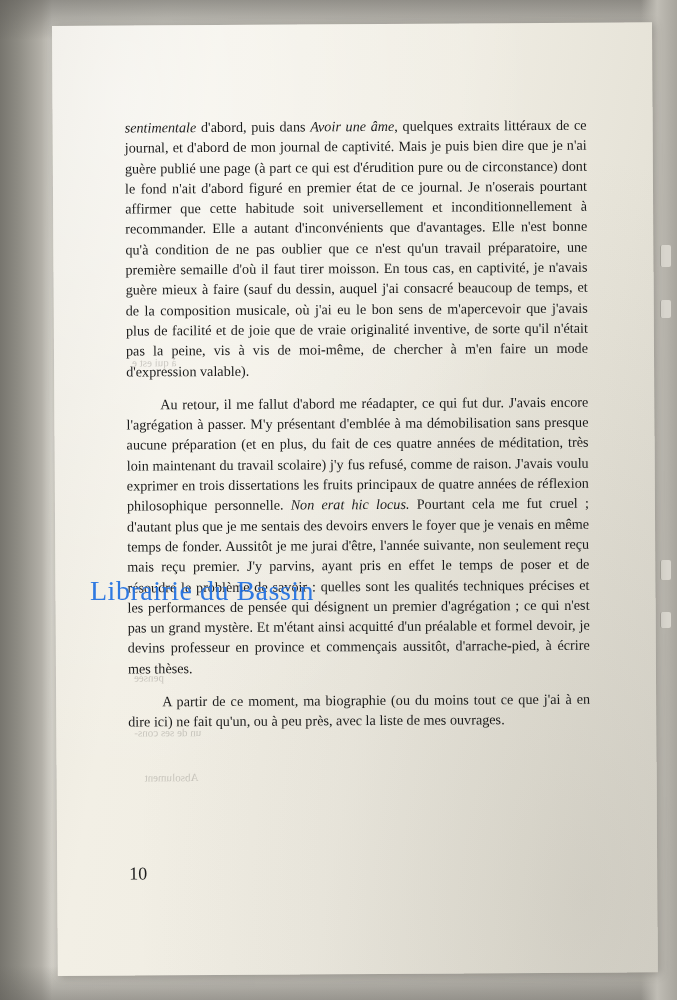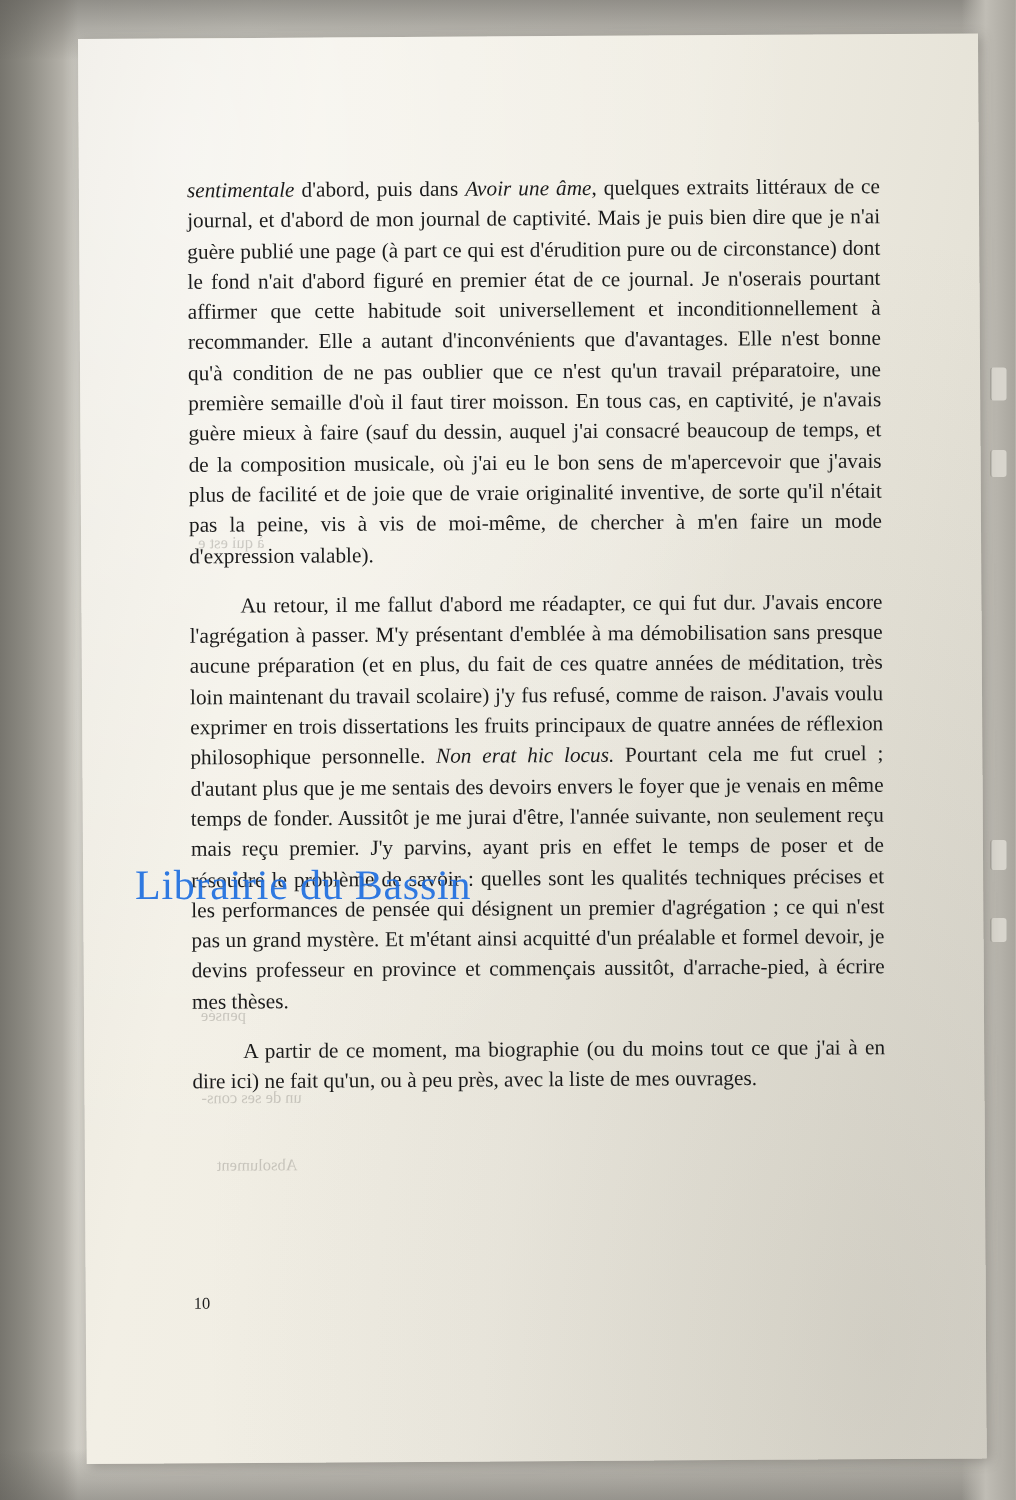--- a/index.html
+++ b/index.html
@@ -124,21 +124,21 @@
   }
   .st-1 { left: 78px; top: 330px; }
   .st-2 { left: 78px; top: 645px; }
   .st-3 { left: 78px; top: 700px; }
   .st-4 { left: 88px; top: 745px; }
 
   .folio {
     position: absolute;
     left: 72px;
     top: 838px;
-    font-size: 11px;
+    font-size: 18px;
     color: #1d1d1d;
     font-family: "Liberation Serif", serif;
   }
 
   
   .watermark {
     position: absolute;
     left: 90px;
     top: 575px;
     width: 520px;

